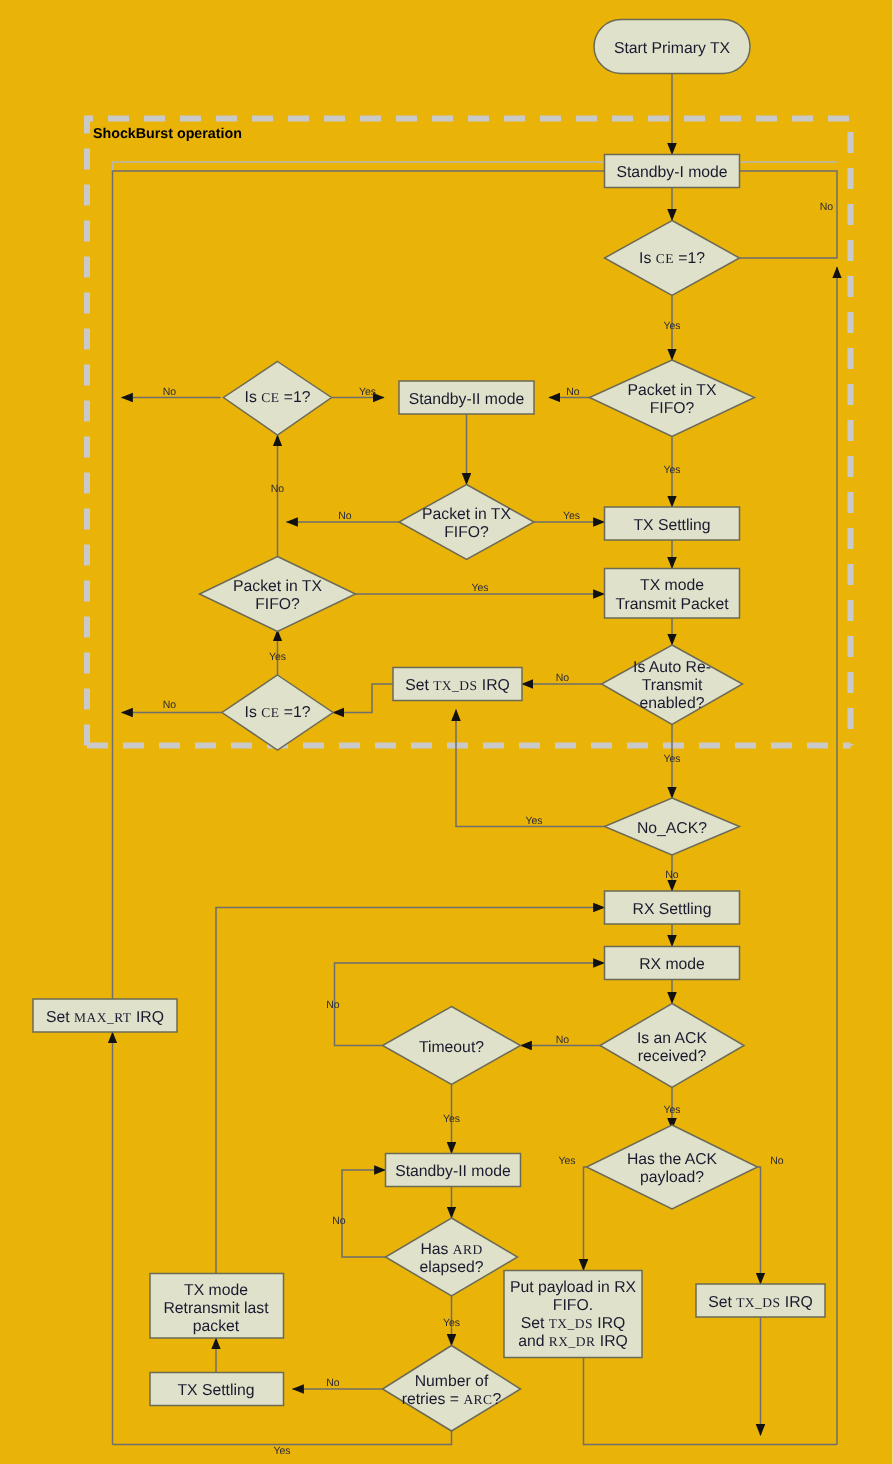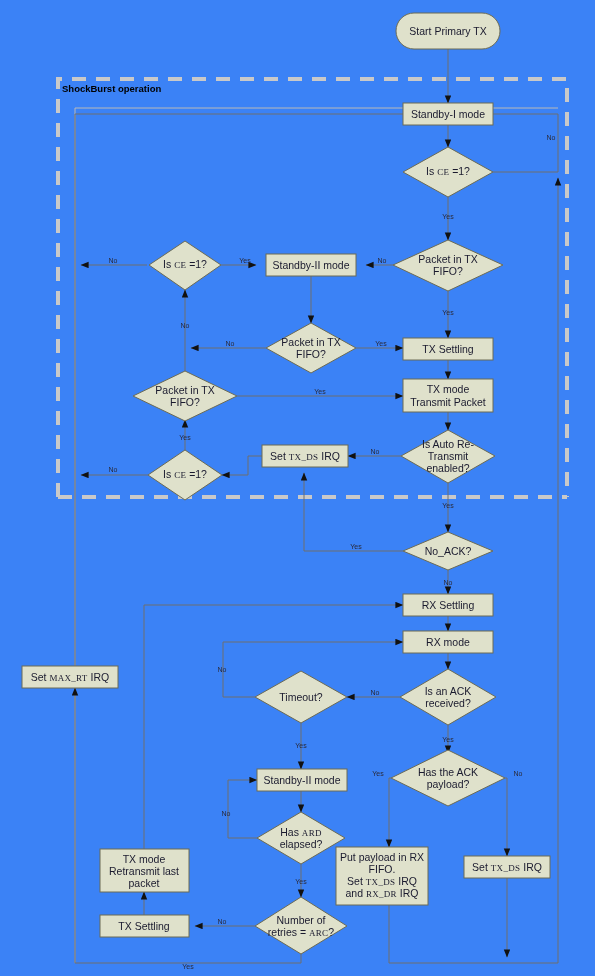--- a/index.html
+++ b/index.html
@@ -1,19 +1,19 @@
 <!DOCTYPE html>
 <html><head>
 <meta charset="utf-8">
 <style>
   html,body{margin:0;padding:0;background:#ffffff;}
   body{width:595px;height:976px;position:relative;
        font-family:"Liberation Sans", sans-serif;
        -webkit-font-smoothing:antialiased;}
-  #stage{position:relative;width:595px;height:976px;overflow:hidden;background:#3b82f6;}
+  #stage{position:relative;width:595px;height:976px;overflow:hidden;background:#eab308;}
   svg{position:absolute;left:0;top:0;width:595px;height:976px;}
   .nodeText{font-family:"Liberation Sans", sans-serif;font-size:10.5px;fill:#1a1a2e;}
   .monoSm{font-family:"Liberation Serif", serif;font-size:9px;letter-spacing:.3px;fill:#1a1a2e;}
   .edgeLbl{font-family:"Liberation Sans", sans-serif;font-size:7px;fill:#2a2a3a;}
   .groupTitle{font-family:"Liberation Sans", sans-serif;font-size:9.5px;font-weight:bold;fill:#000;}
   .shape{fill:#dfe1cb;stroke:#6b6b55;stroke-width:1;}
   .line{stroke:#6e6e6e;stroke-width:1;fill:none;}
   .thin{stroke:#b9b9b9;stroke-width:1;fill:none;}
   .dash{stroke:#c9c9c9;stroke-width:4;fill:none;stroke-dasharray:14 10;stroke-linecap:butt;}
   .arrowhead{fill:#111;}

